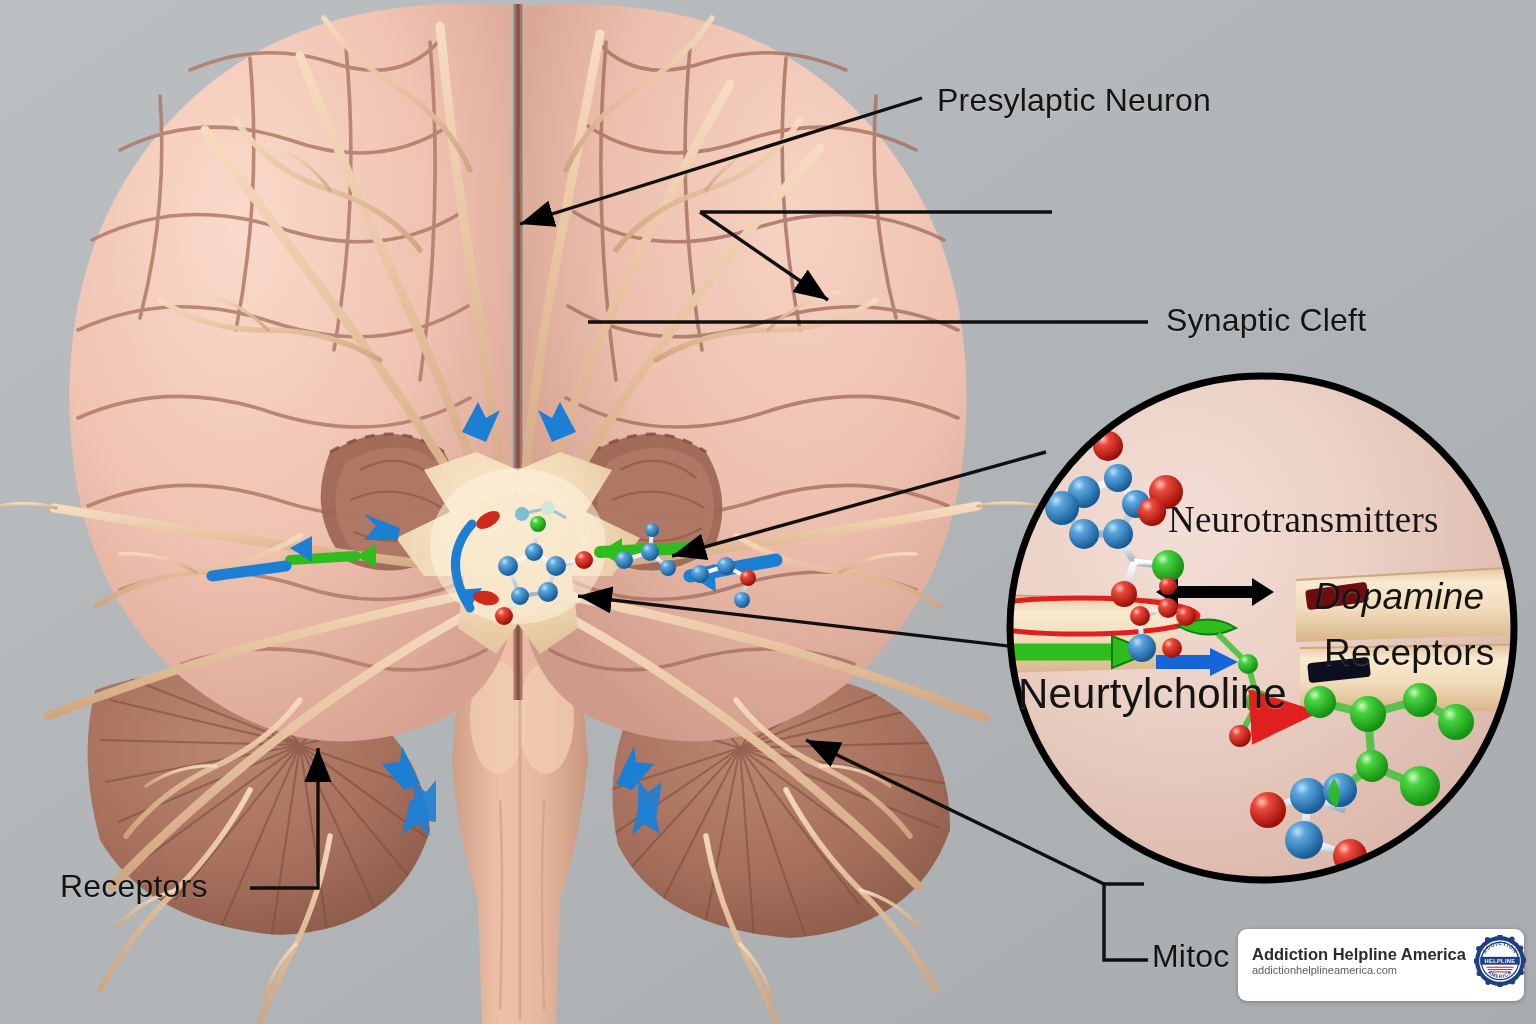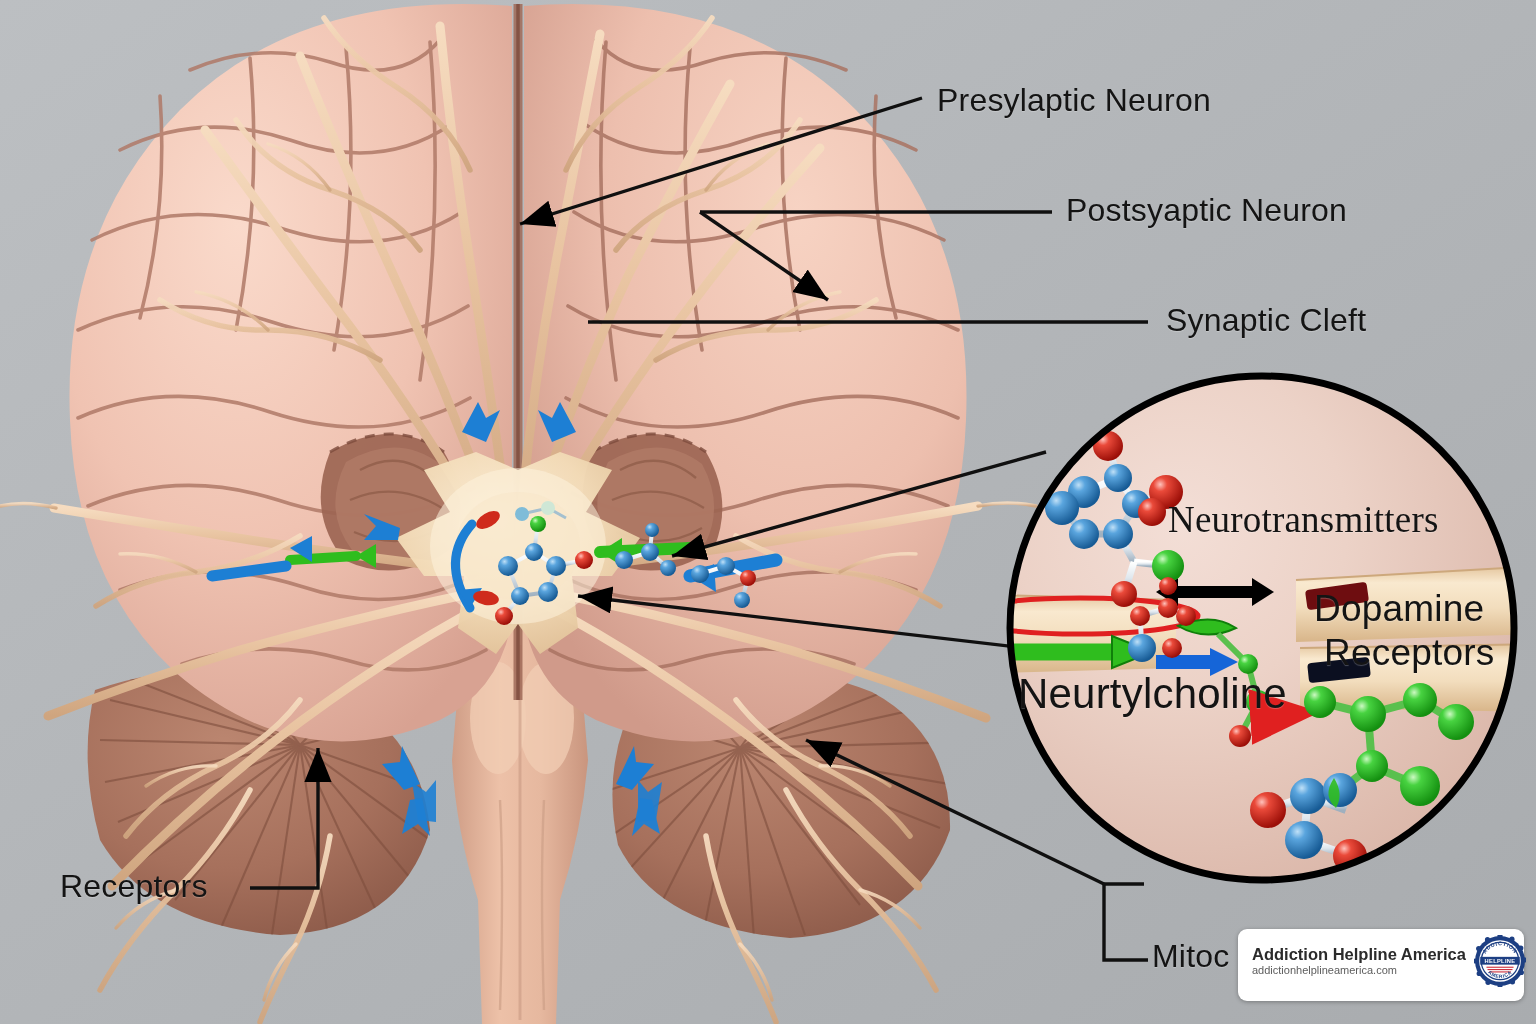--- a/index.html
+++ b/index.html
@@ -506,27 +506,26 @@
           <circle cx="1350" cy="856" r="17" fill="url(#atomR)"></circle>
           <path d="M1334,778 q10,16 2,30 q-14,-12 -2,-30 Z" fill="#2fbd1e" opacity=".9"></path>
         </g>
 
       </g>
       <circle cx="1262" cy="628" r="252" fill="none" stroke="#000000" stroke-width="7"></circle>
     </g>
   </svg>
 
   <div class="lbl lbl-main" style="left:937px;top:82px;">Presylaptic Neuron</div>
-  <div class="lbl lbl-main" style="left:1066px;top:192px;">Postsyaptic Neuron</div>
   <div class="lbl lbl-main" style="left:1166px;top:302px;text-align:center;">Synaptic Cleft</div>
   <div class="lbl lbl-main" style="left:60px;top:868px;">Receptors</div>
   <div class="lbl lbl-main" style="left:1152px;top:938px;">Mitoc</div>
 
   <div class="lbl lbl-inset" style="left:1168px;top:498px;font-family:Liberation Serif, serif;">Neurotransmitters</div>
-  <div class="lbl lbl-inset" style="left:1314px;top:588px;">Dopamine</div>
+  <div class="lbl lbl-inset" style="left:1314px;top:576px;font-style:italic;">Dopamine</div>
   <div class="lbl lbl-inset" style="left:1324px;top:632px;">Receptors</div>
   <div class="lbl lbl-inset-sm" style="left:1018px;top:670px;">Neurtylcholine</div>
 
   <div id="badge">
     <div class="btxt">
       <div class="bt1">Addiction Helpline America</div>
       <div class="bt2">addictionhelplineamerica.com</div>
     </div>
     <svg class="seal" viewBox="0 0 100 100">
       <g>

